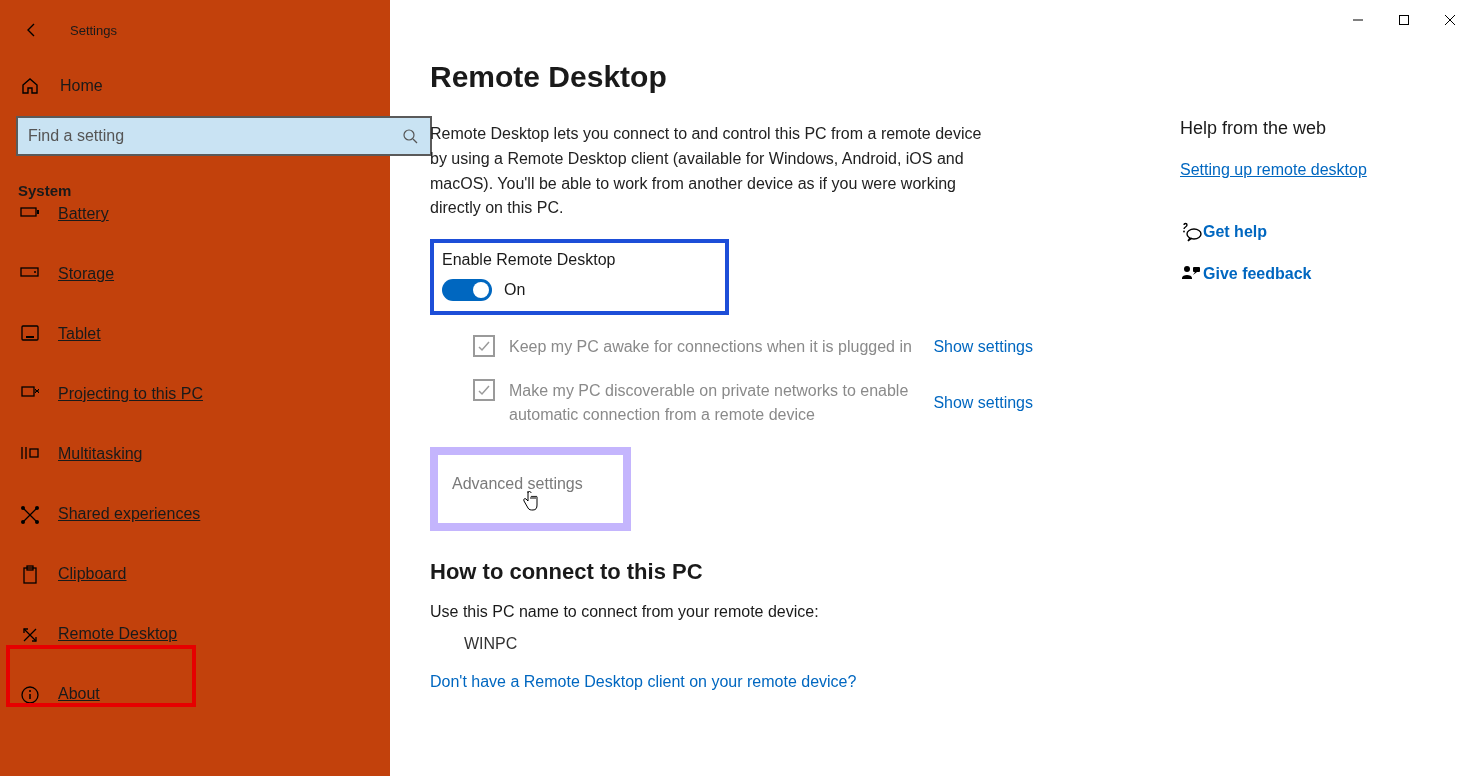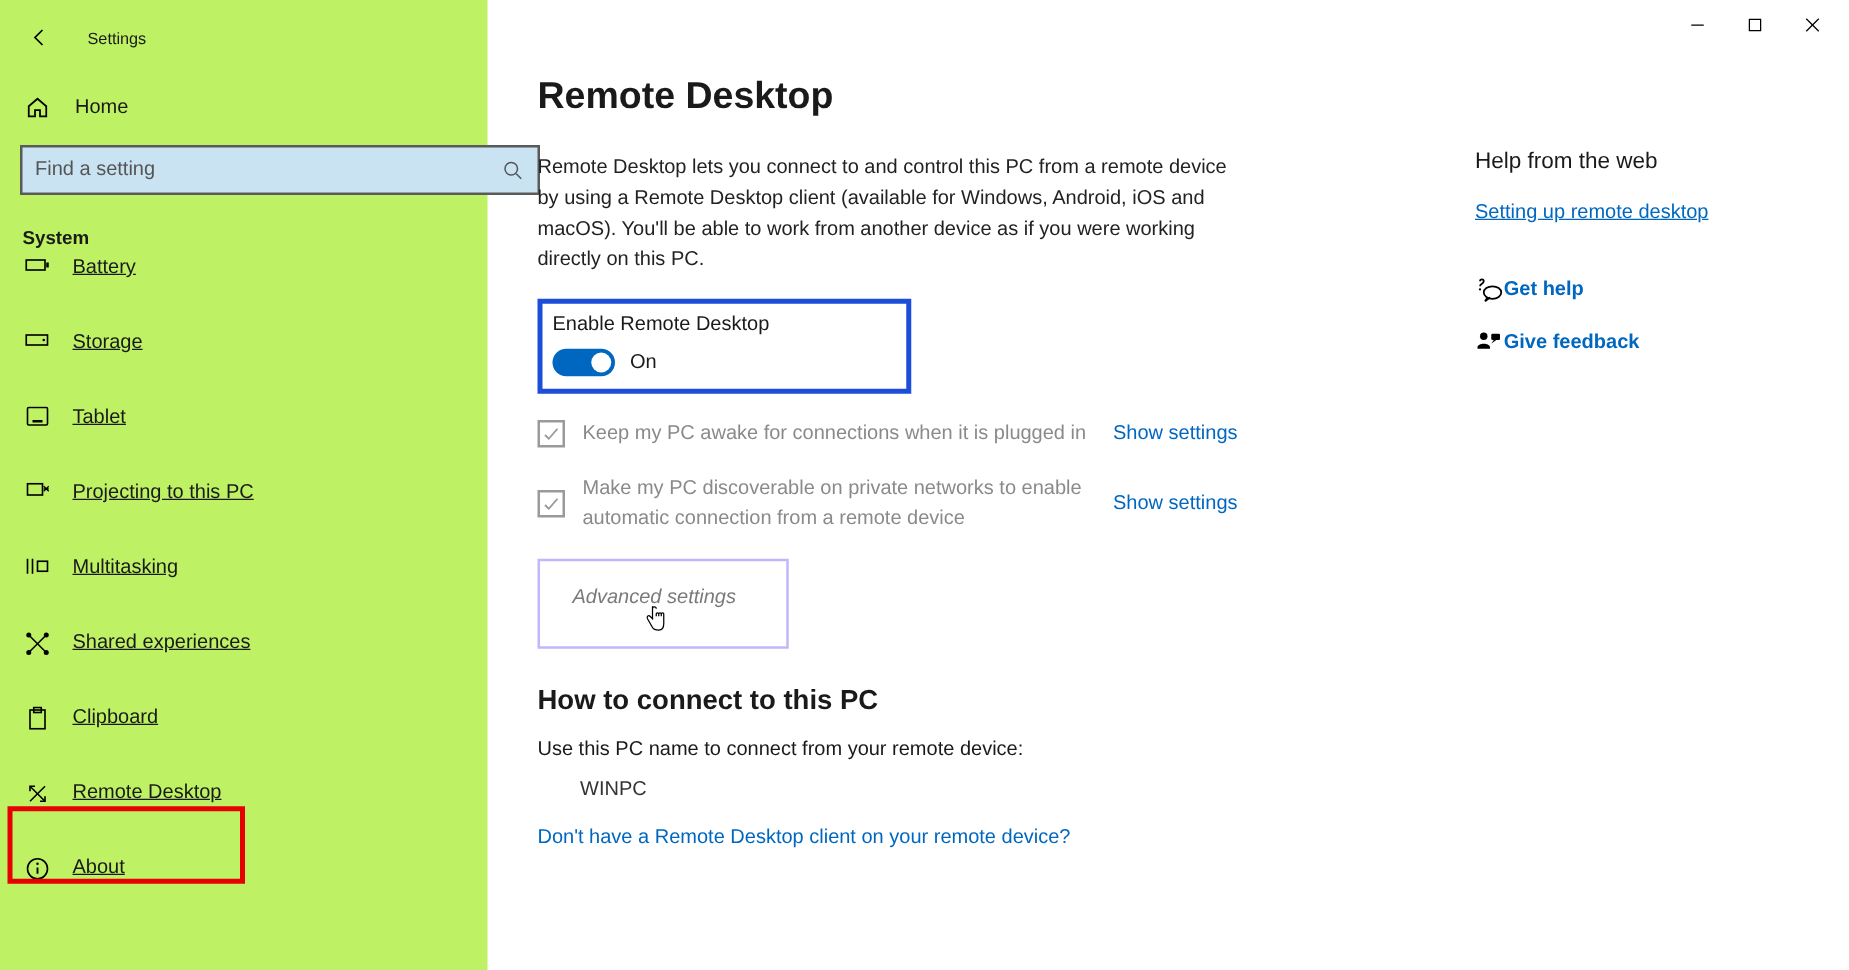--- a/index.html
+++ b/index.html
@@ -10,21 +10,21 @@
     background: #fff;
     width: 1479px;
     height: 776px;
     overflow: hidden;
     display: flex;
   }
   
   .sidebar {
     width: 390px;
     height: 100%;
-    background: #bef264;
+    background: #c2410c;
     padding-top: 6px;
     position: relative;
   }
   .sidebar-header {
     display: flex;
     align-items: center;
     padding: 8px 16px 20px 16px;
   }
   .back-btn {
     width: 32px; height: 32px;
@@ -108,41 +108,41 @@
   .toggle {
     width: 50px; height: 22px; border-radius: 11px;
     background: #0067C0; position: relative;
   }
   .toggle::after {
     content:''; position:absolute; right:3px; top:3px;
     width:16px; height:16px; border-radius:50%; background:#fff;
   }
   .toggle-state { font-size: 16px; }
   .option-row {
-    display: flex; align-items: center;
+    display: flex; align-items: flex-start;
     gap: 14px;
     margin-top: 20px;
     width: 560px;
+    margin-left: 43px;
   }
   .checkbox {
     width: 22px; height: 22px;
     border: 2px solid #9a9a9a;
     display:flex; align-items:center; justify-content:center;
     flex-shrink: 0;
   }
   .checkbox svg { width:14px; height:14px; }
   .option-text { flex:1; color: #8a8a8a; font-size: 16px; line-height:1.5; }
   .show-settings { color: #0067C0; font-size:16px; cursor:pointer; white-space:nowrap; align-self:center; }
   .red-box-adv {
-    border: 2px solid #c4b5fd;
+    border: 8px solid #c4b5fd;
     margin-top: 20px;
-    padding: 20px 40px 30px 26px;
+    padding: 20px 40px 30px 14px;
     display: inline-block;
     position: relative;
-    font-style: italic;
   }
   .adv-label { color: #7a7a7a; font-size: 16px; cursor:pointer; }
   .cursor-icon {
     position:absolute; left: 84px; top: 34px;
   }
   .section-h2 { font-size: 22px; font-weight:600; margin-top: 28px; margin-bottom: 18px; }
   .connect-desc { font-size:16px; margin-bottom: 14px; }
   .pc-name { font-size:16px; color:#333; margin-left: 34px; margin-bottom: 20px; }
   .link { color:#0067C0; font-size:16px; cursor:pointer; }
   

